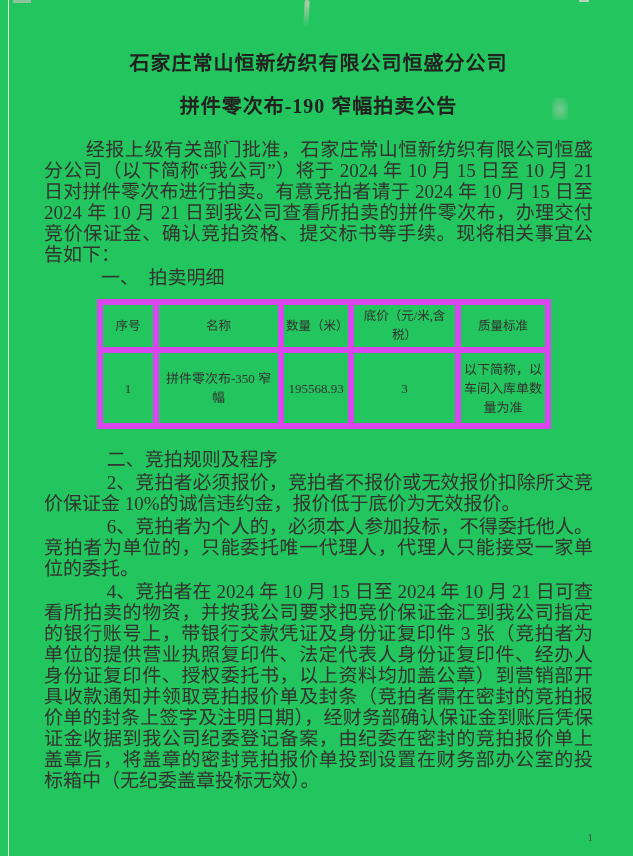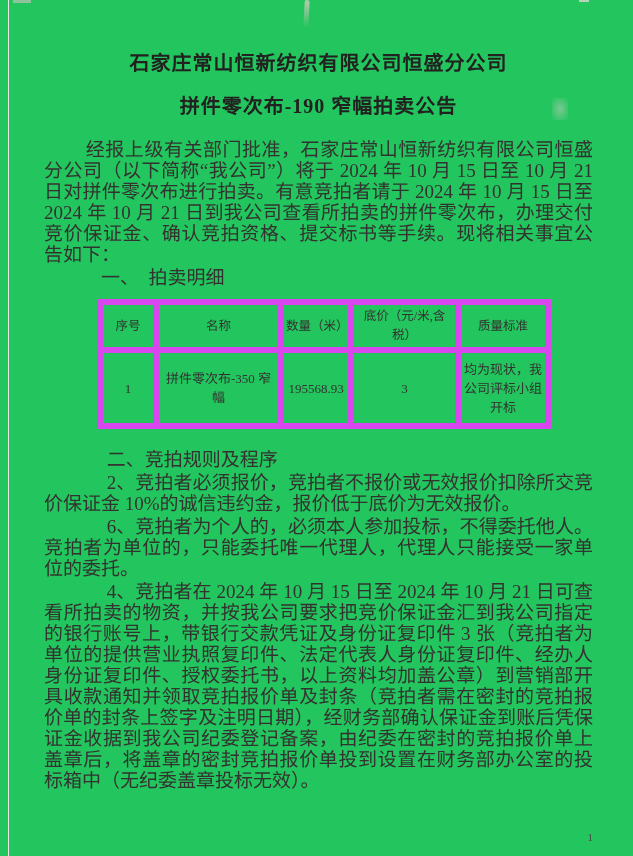--- a/index.html
+++ b/index.html
@@ -120,21 +120,21 @@
           <th>底价（元/米,含税）</th>
           <th>质量标准</th>
         </tr>
       </thead>
       <tbody>
         <tr>
           <td>1</td>
           <td>拼件零次布-350 窄幅</td>
           <td>195568.93</td>
           <td>3</td>
-          <td class="quality">均为现状，我公司评标小组开标</td>
+          <td class="quality">以下简称，以车间入库单数量为准</td>
         </tr>
       </tbody>
     </table>
 
     <p class="sec-head2">二、竞拍规则及程序</p>
 
     <p class="rule">2、竞拍者必须报价，竞拍者不报价或无效报价扣除所交竞价保证金 10%的诚信违约金，报价低于底价为无效报价。</p>
     <p class="rule">6、竞拍者为个人的，必须本人参加投标，不得委托他人。竞拍者为单位的，只能委托唯一代理人，代理人只能接受一家单位的委托。</p>
     <p class="rule">4、竞拍者在 2024 年 10 月 15 日至 2024 年 10 月 21 日可查看所拍卖的物资，并按我公司要求把竞价保证金汇到我公司指定的银行账号上，带银行交款凭证及身份证复印件 3 张（竞拍者为单位的提供营业执照复印件、法定代表人身份证复印件、经办人身份证复印件、授权委托书，以上资料均加盖公章）到营销部开具收款通知并领取竞拍报价单及封条（竞拍者需在密封的竞拍报价单的封条上签字及注明日期），经财务部确认保证金到账后凭保证金收据到我公司纪委登记备案，由纪委在密封的竞拍报价单上盖章后，将盖章的密封竞拍报价单投到设置在财务部办公室的投标箱中（无纪委盖章投标无效）。</p>
   </div>

